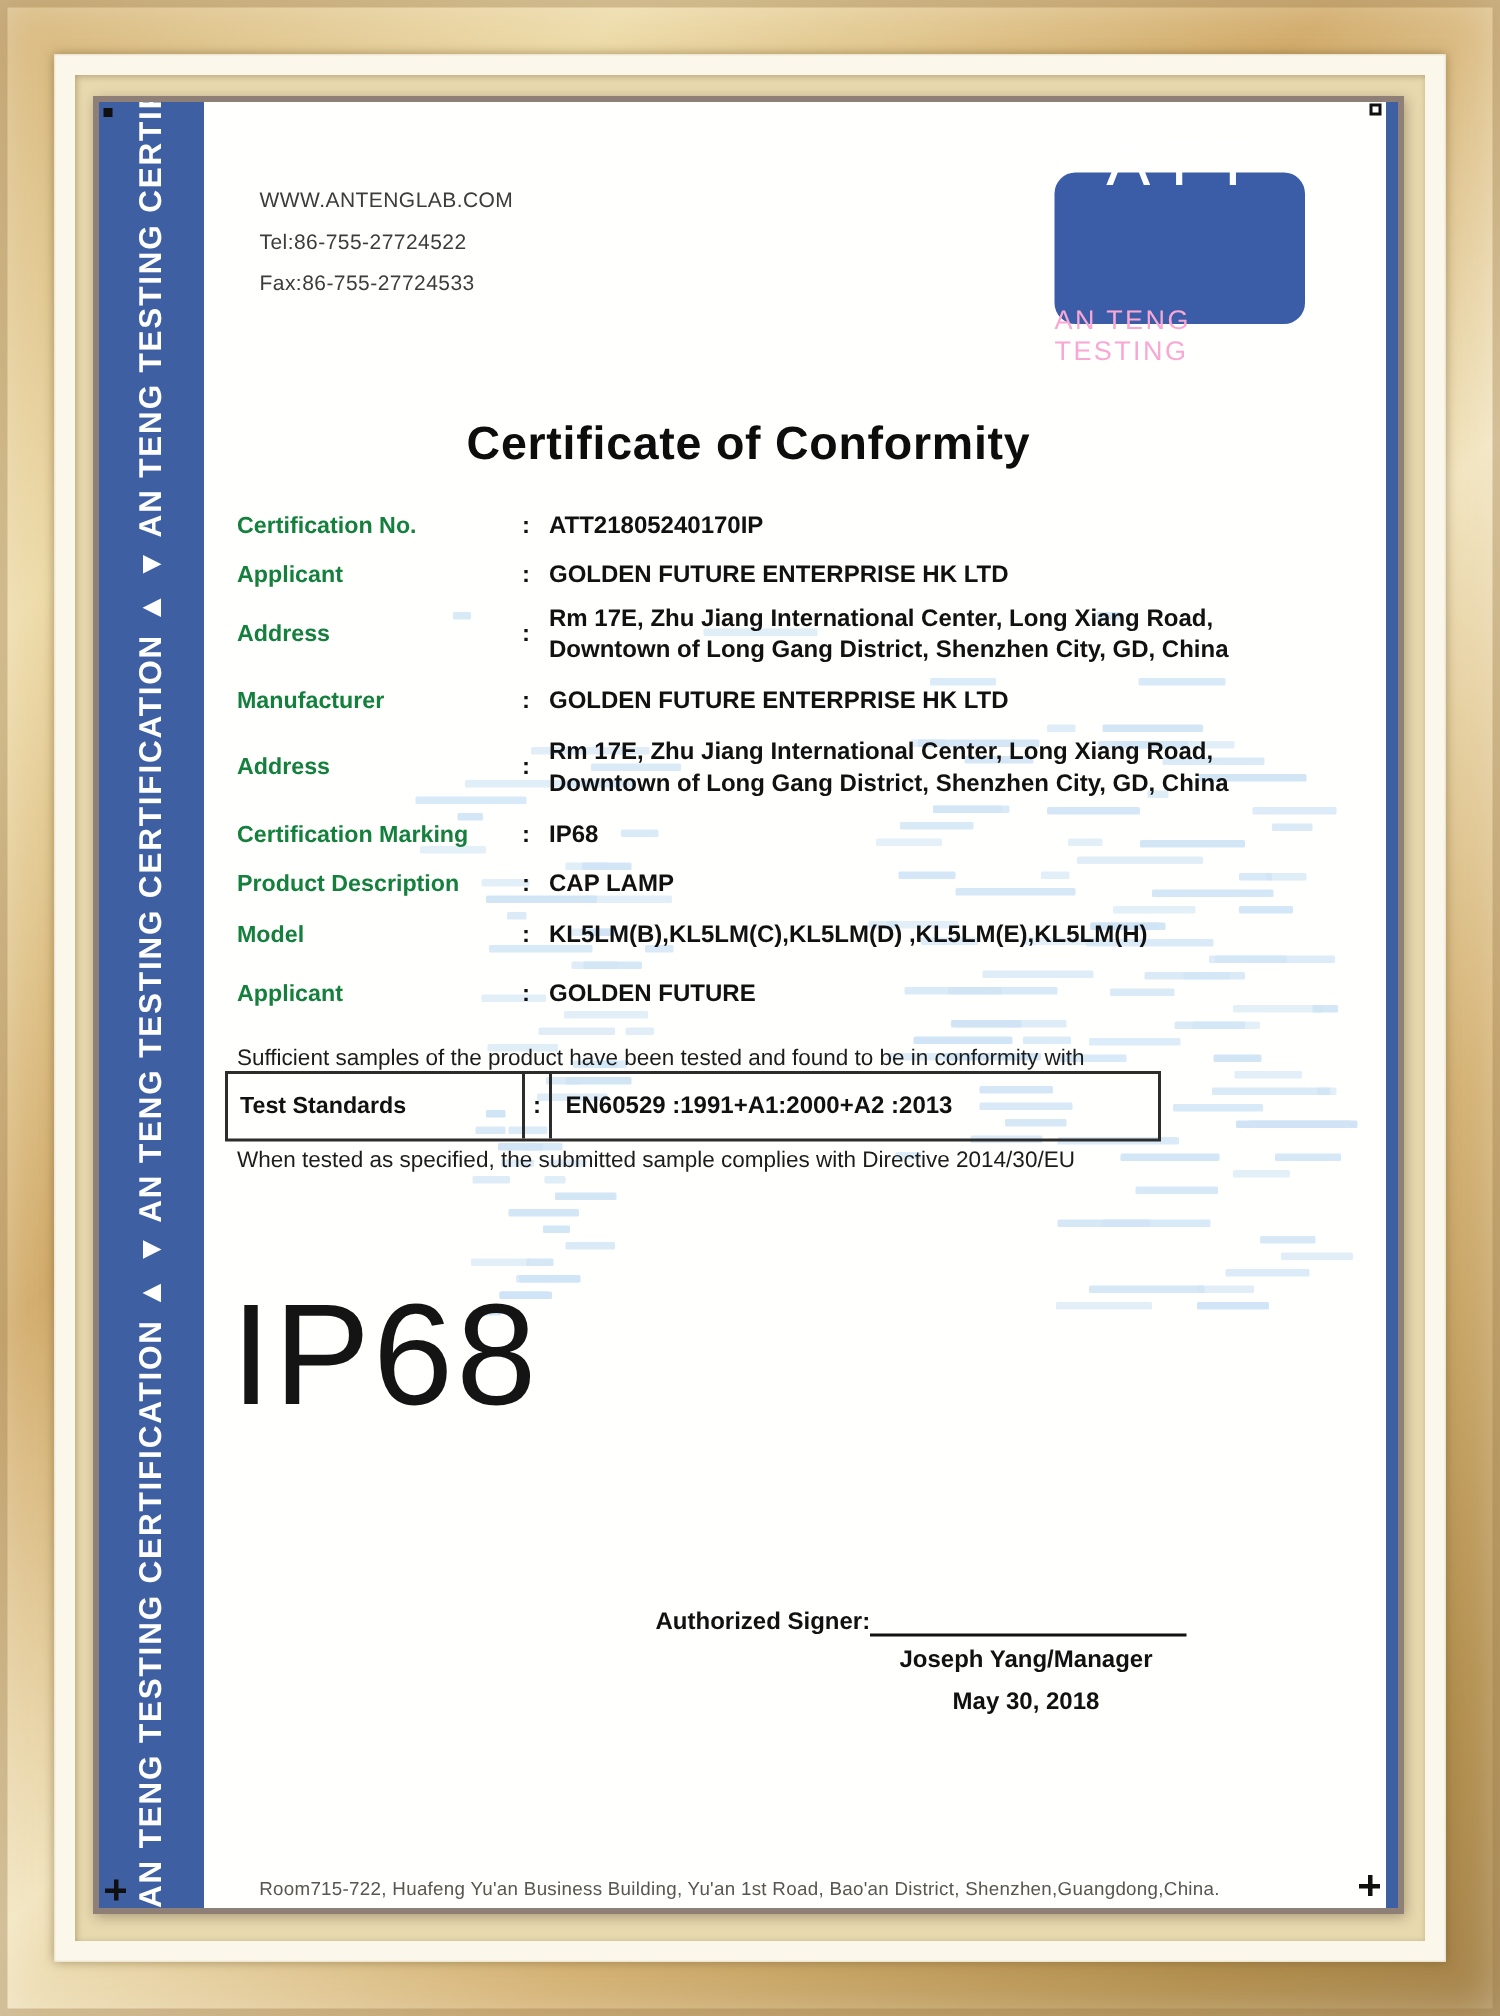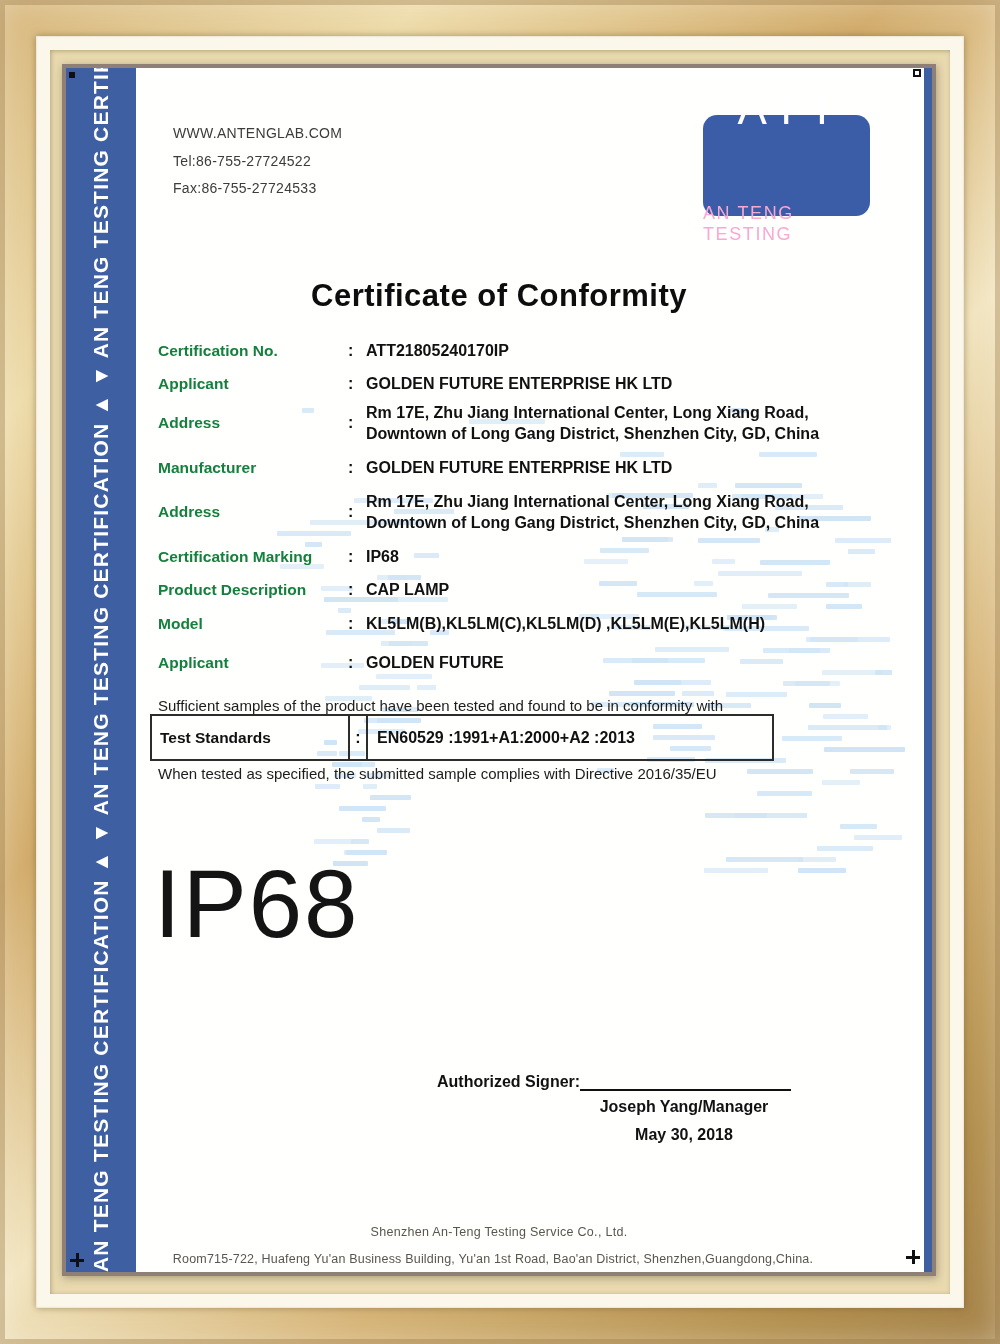--- a/index.html
+++ b/index.html
@@ -312,32 +312,31 @@
     </div>
 
     <div class="note" style="top:629px">Sufficient samples of the product have been tested and found to be in conformity with</div>
 
     <div class="ts-box">
       <div class="ts-cell ts-label">Test Standards</div>
       <div class="ts-cell ts-colon">:</div>
       <div class="ts-cell ts-value">EN60529 :1991+A1:2000+A2 :2013</div>
     </div>
 
-    <div class="note" style="top:697px">When tested as specified, the submitted sample complies with Directive 2016/35/EU</div>
+    <div class="note" style="top:697px">When tested as specified, the submitted sample complies with Directive 2014/30/EU</div>
 
     <div class="big-marking">IP68</div>
 
     <div class="sig-row">
       <span class="sig-label">Authorized Signer:</span>
       <span class="sig-line"></span>
     </div>
     <div class="sig-name">Joseph Yang/Manager</div>
     <div class="sig-date">May 30, 2018</div>
 
-    <div class="footer-company">Shenzhen An-Teng Testing Service Co., Ltd.</div>
     <div class="footer-address">Room715-722, Huafeng Yu'an Business Building, Yu'an 1st Road, Bao'an District, Shenzhen,Guangdong,China.</div>
   </div>
 
   <div class="mark mark-tl"></div>
   <div class="mark mark-tr"></div>
   <div class="mark plus mark-bl"></div>
   <div class="mark plus mark-br"></div>
 </div>
 
 </body></html>

